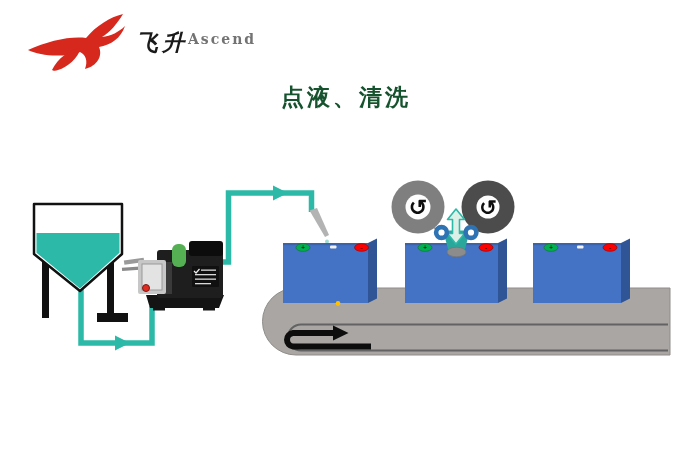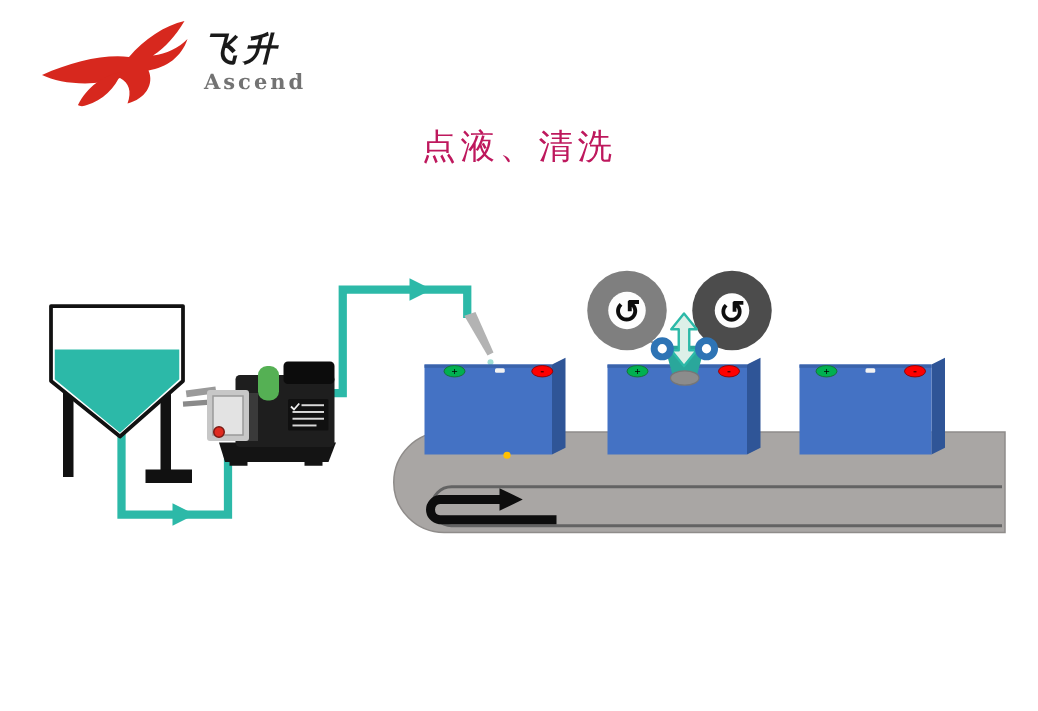--- a/index.html
+++ b/index.html
@@ -2,32 +2,32 @@
 <html><head>
 <meta charset="utf-8">
 <style>
   html,body{margin:0;padding:0;background:#ffffff;}
   .stage{
     position:relative;width:692px;height:474px;background:#ffffff;
     overflow:hidden;font-family:"Liberation Sans", sans-serif;
   }
   .logo{position:absolute;left:26px;top:12px;display:flex;align-items:center;}
   .logo-bird{width:102px;height:60px;display:block;}
-  .logo-text{margin-left:8px;display:flex;flex-direction:column;align-items:flex-start;}
+  .logo-text{margin-left:8px;display:flex;flex-direction:row;align-items:flex-start;}
   .brand-cn{
     font-family:"DejaVu Serif", serif;font-size:22px;font-weight:bold;
     font-style:italic;color:#1a1a1a;line-height:1.1;letter-spacing:4px;
   }
   .brand-en{
     font-family:"DejaVu Serif", serif;font-size:14px;font-weight:bold;
     color:#737373;letter-spacing:2px;margin-top:1px;
   }
   .page-title{
     position:absolute;left:0;top:82px;width:100%;text-align:center;
-    font-size:23px;color:#be185d;letter-spacing:3px;font-weight:400;
+    font-size:23px;color:#14532d;letter-spacing:3px;font-weight:700;
   }
   .diagram{position:absolute;left:0;top:0;}
 </style>
 </head>
 <body>
 
 <div class="stage">
 
   <div class="logo">
     <svg class="logo-bird" viewBox="0 0 102 60">

